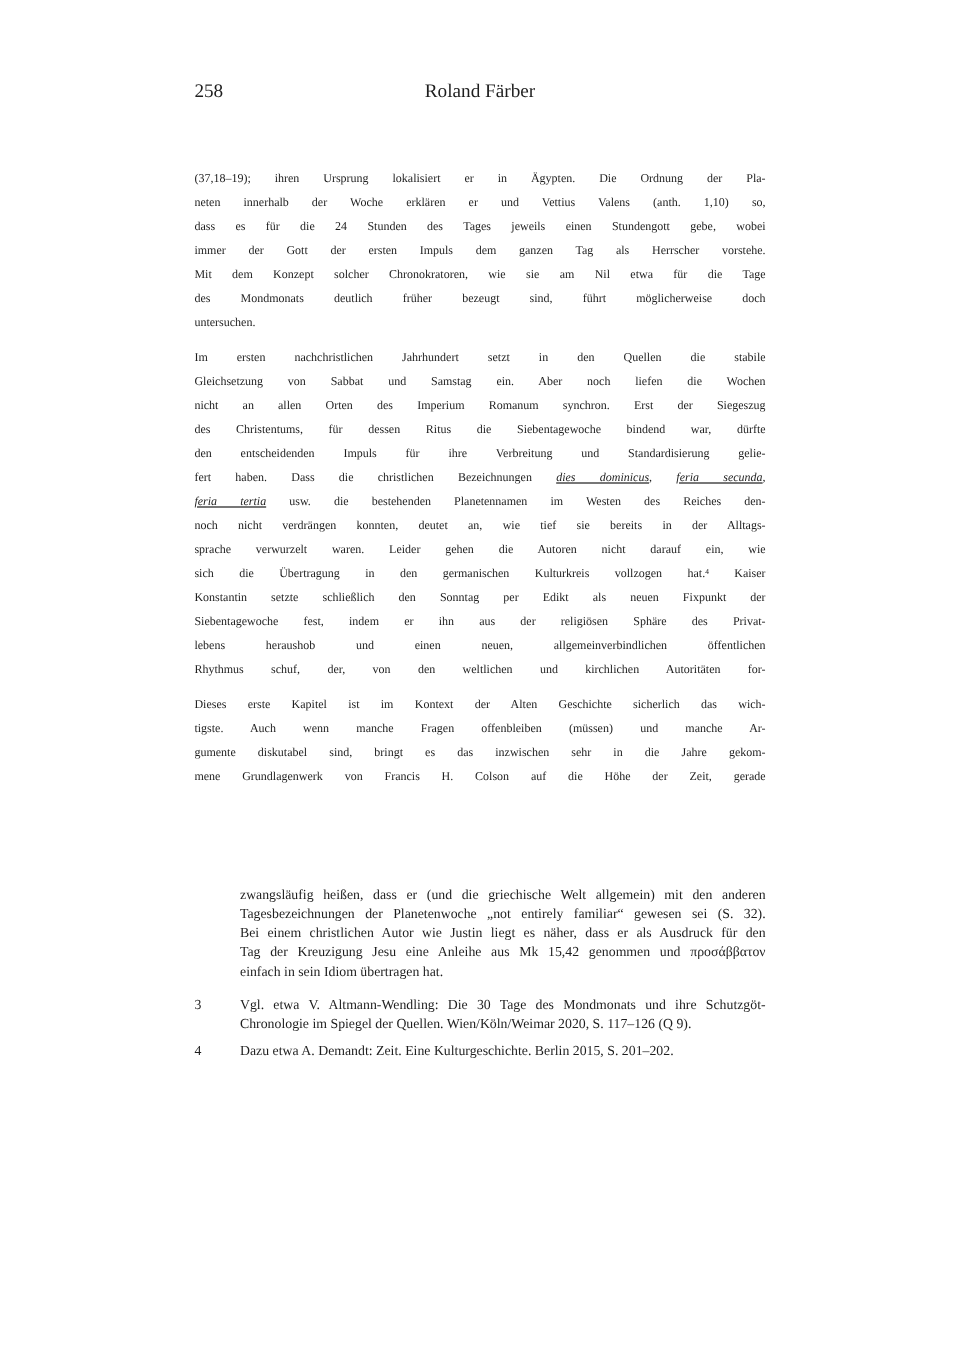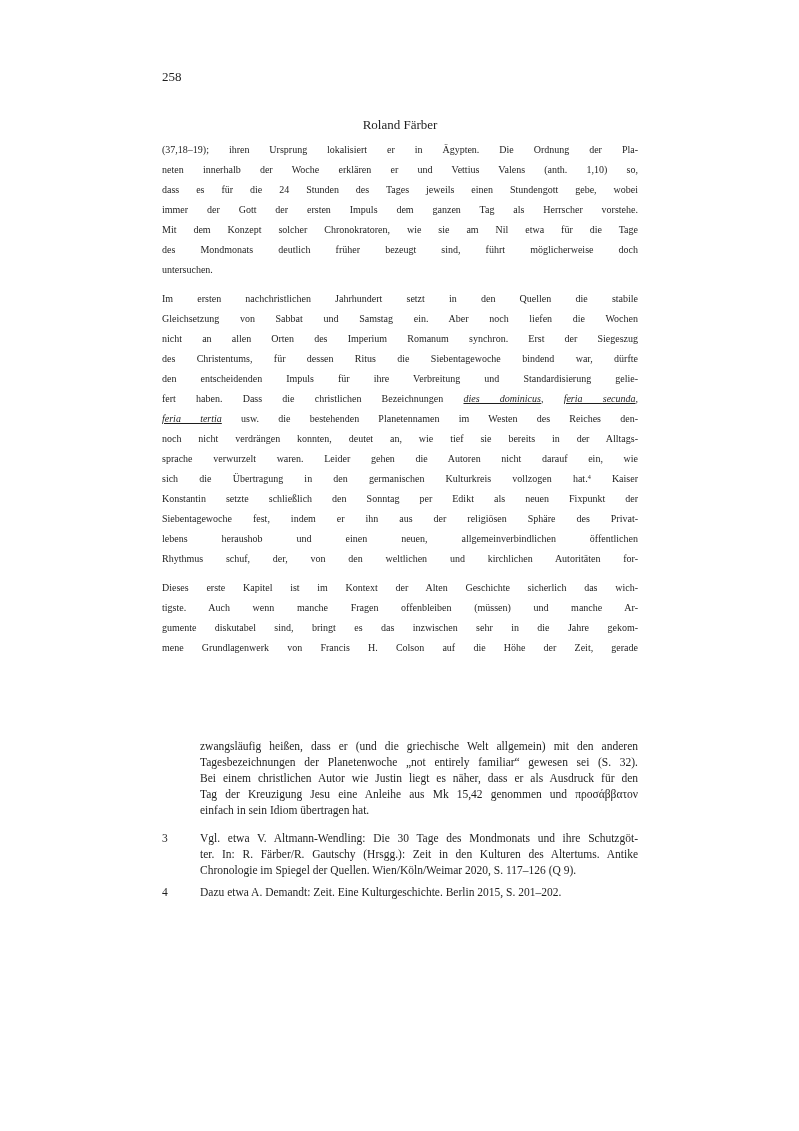--- a/index.html
+++ b/index.html
@@ -17,34 +17,33 @@
     overflow: hidden;
   }
 
   
   .running-header {
     position: absolute;
     top: 68px;
     left: 162px;
     width: 476px;
     height: 18px;
-    font-size: 13px;
+    font-size: 16px;
     line-height: 18px;
   }
   .pagenum {
     position: absolute;
     left: 0;
     top: 0;
   }
   .runhead {
     position: absolute;
     left: 0;
     right: 0;
     text-align: center;
-    margin-top: 48px;
   }
 
   
   .body-text {
     position: absolute;
     top: 140px;
     left: 162px;
     width: 476px;
     font-size: 10px;
     line-height: 20px;
@@ -147,21 +146,20 @@
         <div class="tline"><span>zwangsläufig heißen, dass er (und die griechische Welt allgemein) mit den anderen</span></div>
         <div class="tline"><span>Tagesbezeichnungen der Planetenwoche „not entirely familiar“ gewesen sei (S. 32).</span></div>
         <div class="tline"><span>Bei einem christlichen Autor wie Justin liegt es näher, dass er als Ausdruck für den</span></div>
         <div class="tline"><span>Tag der Kreuzigung Jesu eine Anleihe aus Mk 15,42 genommen und προσάββατον</span></div>
         <div class="tline end"><span>einfach in sein Idiom übertragen hat.</span></div>
       </div>
     <div class="fn">
       <span class="fn-num">3</span>
       <div class="fn-text">
           <div class="tline"><span>Vgl. etwa V. Altmann-Wendling: Die 30 Tage des Mondmonats und ihre Schutzgöt-</span></div>
-          <div class="tline"><span>ter. In: R. Färber/R. Gautschy (Hrsgg.): Zeit in den Kulturen des Altertums. Antike</span></div>
           <div class="tline end"><span>Chronologie im Spiegel der Quellen. Wien/Köln/Weimar 2020, S. 117–126 (Q 9).</span></div>
         </div>
     </div>
     <div class="fn">
       <span class="fn-num">4</span>
       <div class="fn-text">
           <div class="tline end"><span>Dazu etwa A. Demandt: Zeit. Eine Kulturgeschichte. Berlin 2015, S. 201–202.</span></div>
         </div>
     </div>
   </section>

